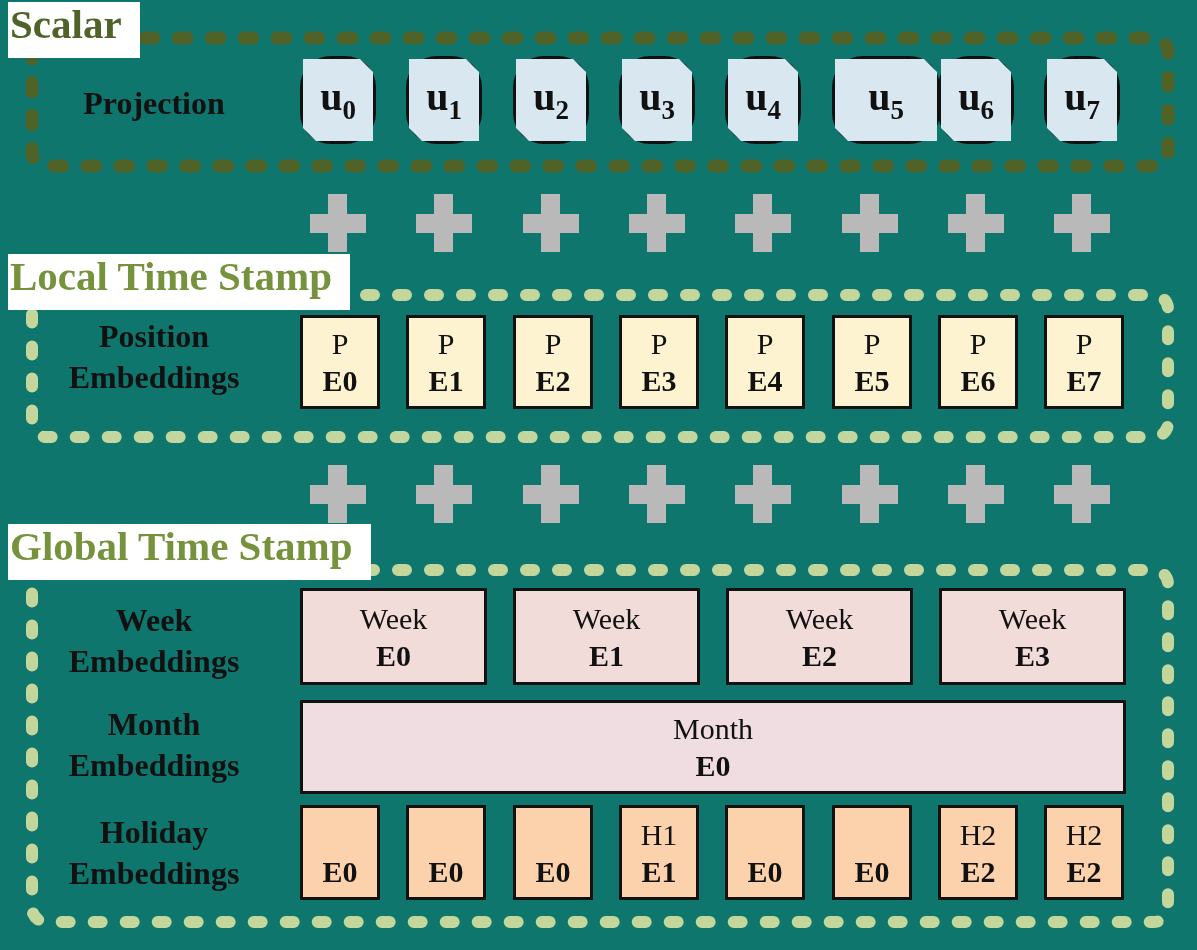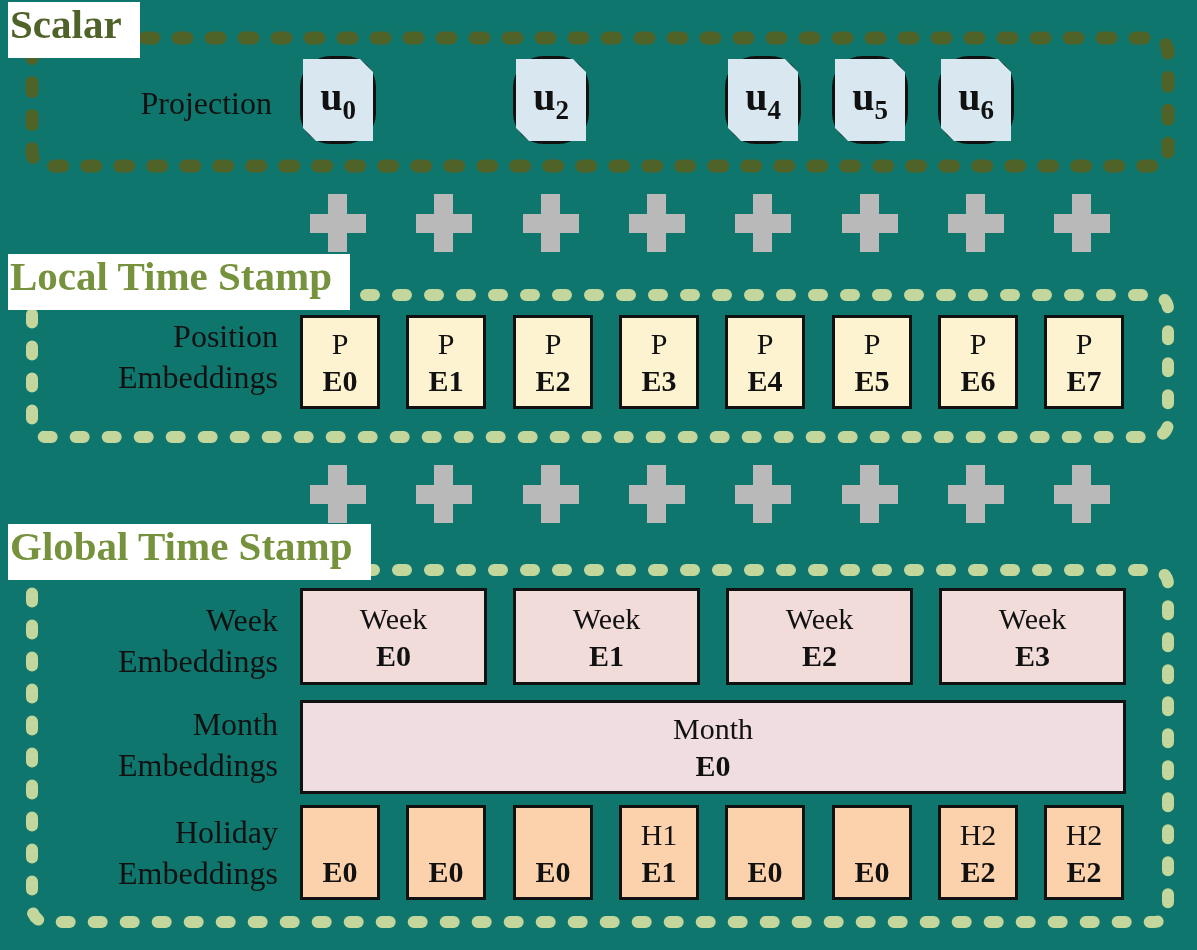--- a/index.html
+++ b/index.html
@@ -14,21 +14,21 @@
   .dash-light rect{stroke:var(--light-dash);}
   .sec-title{
     position:absolute;z-index:3;background:#fff;
     font-weight:bold;font-size:41px;line-height:1.12;
     padding:0 18px 10px 2px;white-space:nowrap;
   }
   .sec-title.dark{color:var(--scalar-green);}
   .sec-title.light{color:var(--stamp-green);}
   .row-label{
     position:absolute;z-index:2;font-size:32px;line-height:41px;
-    text-align:right;color:var(--label-text);
+    text-align:center;color:var(--label-text);font-weight:bold;
   }
   
   .u-cell{
     position:absolute;z-index:2;width:76px;height:88px;top:56px;
     background:var(--cell-border);
     clip-path:polygon(0 0,calc(100% - 16px) 0,100% 16px,100% 100%,16px 100%,0 calc(100% - 16px));
     border-radius:31px;
   }
   .u-inner{
     position:absolute;left:3px;top:3px;right:3px;bottom:3px;
@@ -65,38 +65,53 @@
     <rect x="8" y="8" width="1136" height="128" rx="14" fill="none" stroke-width="13" stroke-dasharray="9 24" stroke-linecap="round"></rect>
   </svg>
   <div class="sec-title dark" style="left:8px;top:2px;">Scalar</div>
   <div class="row-label" style="left:36px;top:83px;width:236px;">Projection</div>
 
   <div class="u-cell" style="left:300px;">
       <div class="u-inner">
         <span class="u-text"><span>u</span><span class="sub">0</span></span>
       </div>
     </div>
+  <div class="u-cell" style="left:406px;">
+      <div class="u-inner">
+        <span class="u-text"><span>u</span><span class="sub">1</span></span>
+      </div>
+    </div>
   <div class="u-cell" style="left:513px;text-align:right;">
       <div class="u-inner">
         <span class="u-text"><span>u</span><span class="sub">2</span></span>
       </div>
     </div>
+  <div class="u-cell" style="left:619px;">
+      <div class="u-inner">
+        <span class="u-text"><span>u</span><span class="sub">3</span></span>
+      </div>
+    </div>
   <div class="u-cell" style="left:725px;">
       <div class="u-inner">
         <span class="u-text"><span>u</span><span class="sub">4</span></span>
       </div>
     </div>
-  <div class="u-cell" style="left:832px;">
+  <div class="u-cell" style="left:832px;padding-left:32px;">
       <div class="u-inner">
         <span class="u-text"><span>u</span><span class="sub">5</span></span>
       </div>
     </div>
   <div class="u-cell" style="left:938px;text-align:center;">
       <div class="u-inner">
         <span class="u-text"><span>u</span><span class="sub">6</span></span>
+      </div>
+    </div>
+  <div class="u-cell" style="left:1044px;">
+      <div class="u-inner">
+        <span class="u-text"><span>u</span><span class="sub">7</span></span>
       </div>
     </div>
 
   <div class="plus" style="left:310px;top:194px;"></div>
   <div class="plus" style="left:416px;top:194px;"></div>
   <div class="plus" style="left:523px;top:194px;"></div>
   <div class="plus" style="left:629px;top:194px;"></div>
   <div class="plus" style="left:735px;top:194px;"></div>
   <div class="plus" style="left:842px;top:194px;"></div>
   <div class="plus" style="left:948px;top:194px;"></div>

